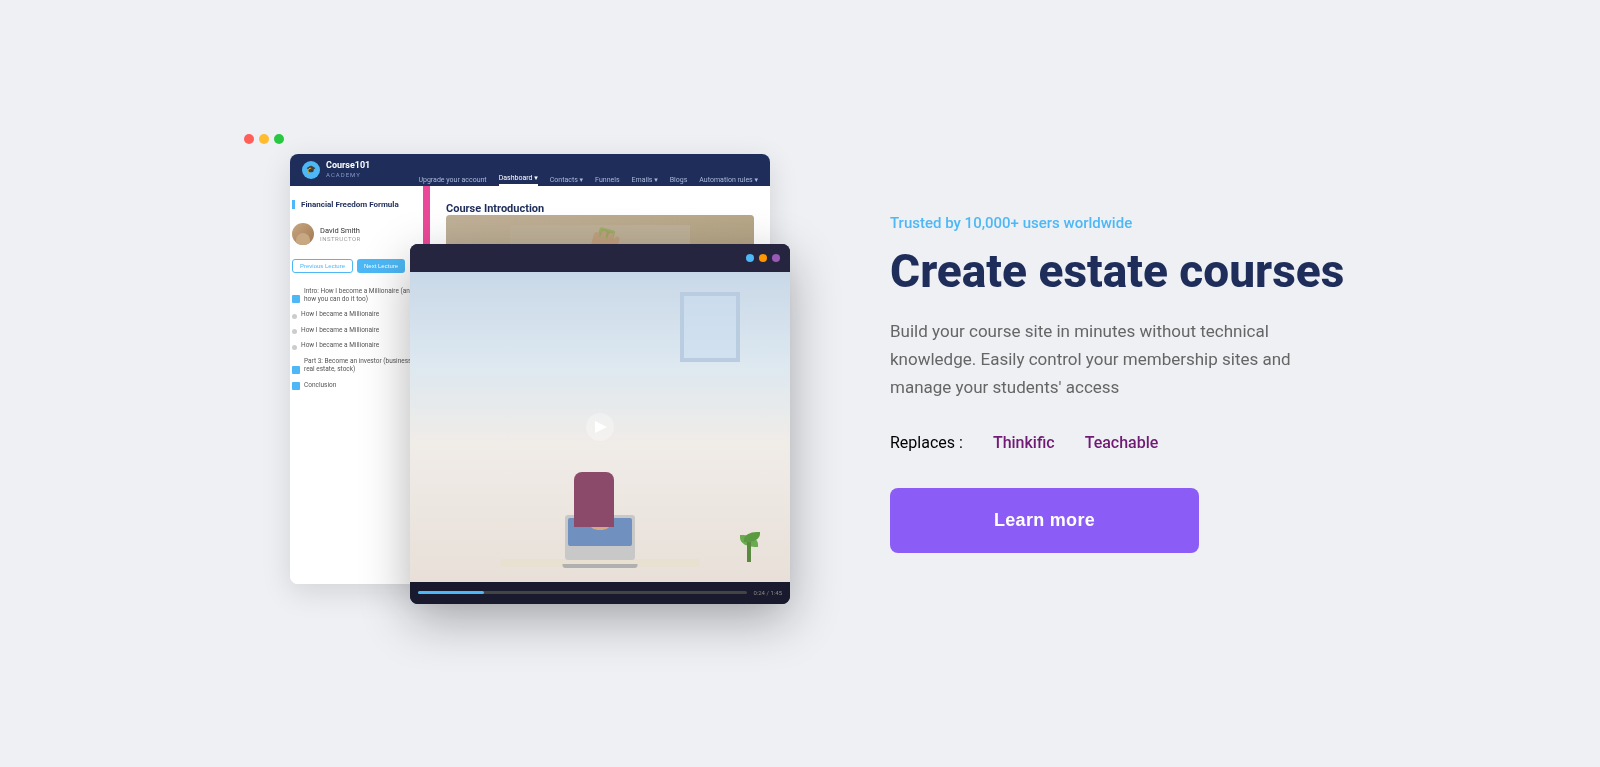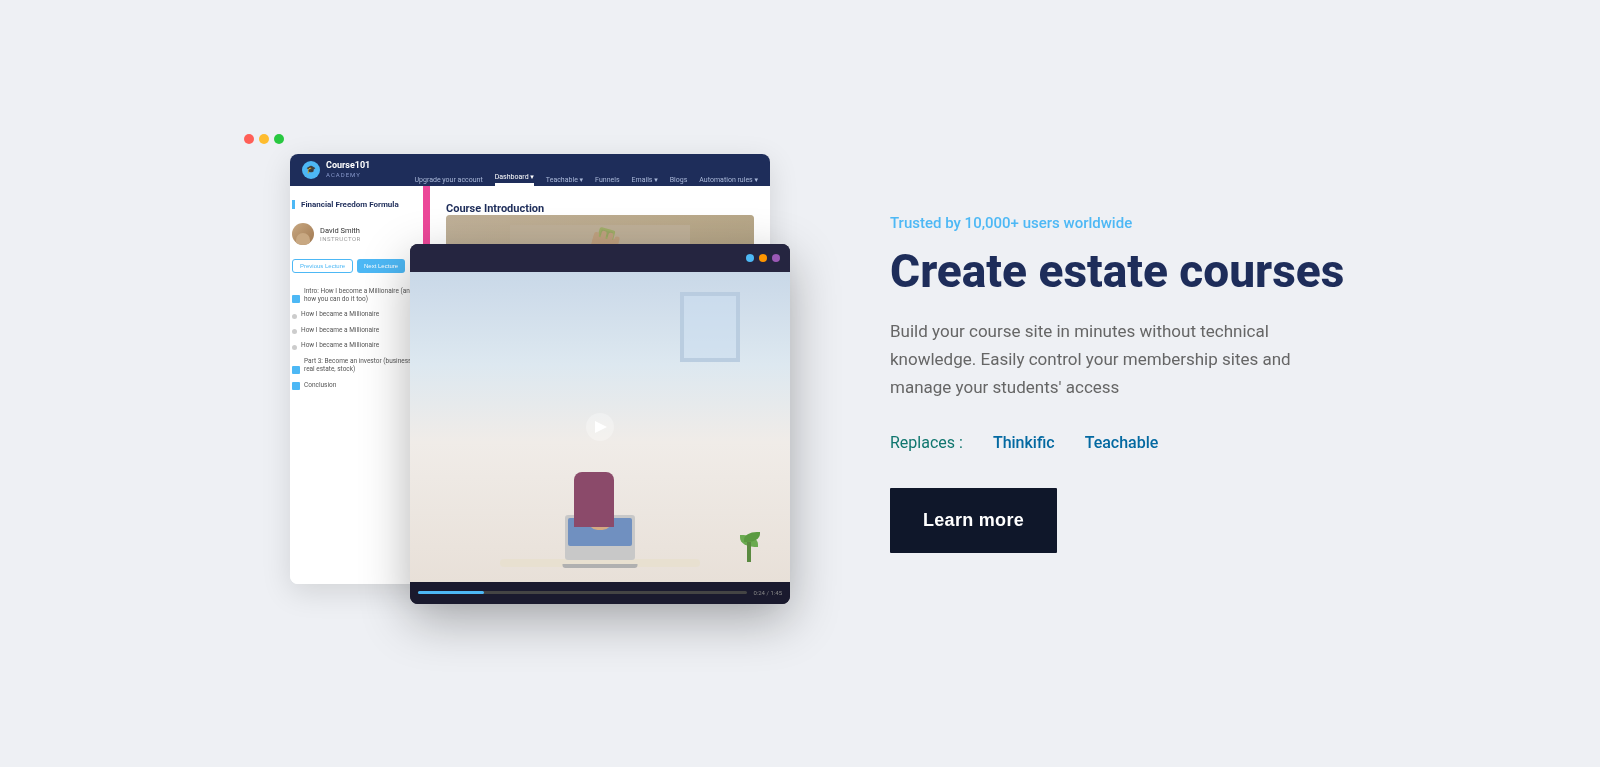--- a/index.html
+++ b/index.html
@@ -82,21 +82,21 @@
       margin-left: auto;
       align-items: center;
       margin-top: 21px;
     }
     .nav-item {
       color: #aab8d8;
       font-size: 7px;
     }
     .nav-item.active {
       color: white;
-      border-bottom: 5px solid #ffffff;
+      border-bottom: 2px solid #ffffff;
       padding-bottom: 2px;
     }
     .card-back-body {
       display: flex;
       height: calc(100% - 32px);
     }
     .sidebar {
       width: 140px;
       background: white;
       border-right: 7px solid #ec4899;
@@ -448,35 +448,35 @@
       max-width: 440px;
     }
     .replaces-row {
       display: flex;
       align-items: center;
       gap: 30px;
       margin-bottom: 36px;
     }
     .replaces-label {
       font-size: 16px;
-      color: #0f766e;
+      color: #000000;
     }
     .replaces-brand {
       font-size: 16px;
-      color: #0369a1;
+      color: #701a75;
       font-weight: 500;
     }
     .learn-more-btn {
       display: inline-block;
-      background: #0f172a;
+      background: #8b5cf6;
       color: white;
       font-size: 18px;
       font-weight: 600;
-      padding: 22px 33px;
-      border-radius: 1px;
+      padding: 22px 104px;
+      border-radius: 8px;
       border: none;
       cursor: pointer;
       letter-spacing: 0.3px;
     }
 
     
     .laptop-base {
       position: absolute;
       bottom: 14px;
       left: 50%;
@@ -549,21 +549,21 @@
         <div class="logo-area">
           <div class="logo-icon">🎓</div>
           <div>
             <div class="logo-text">Course101</div>
             <div class="logo-subtext">ACADEMY</div>
           </div>
         </div>
         <div class="nav-items">
           <span class="nav-item">Upgrade your account</span>
           <span class="nav-item active">Dashboard ▾</span>
-          <span class="nav-item">Teachable ▾</span>
+          <span class="nav-item">Contacts ▾</span>
           <span class="nav-item">Funnels</span>
           <span class="nav-item">Emails ▾</span>
           <span class="nav-item">Blogs</span>
           <span class="nav-item">Automation rules ▾</span>
         </div>
       </div>
       <div class="card-back-body">
         <div class="sidebar">
           <div class="sidebar-title">Financial Freedom Formula</div>
           <div class="instructor-area">

